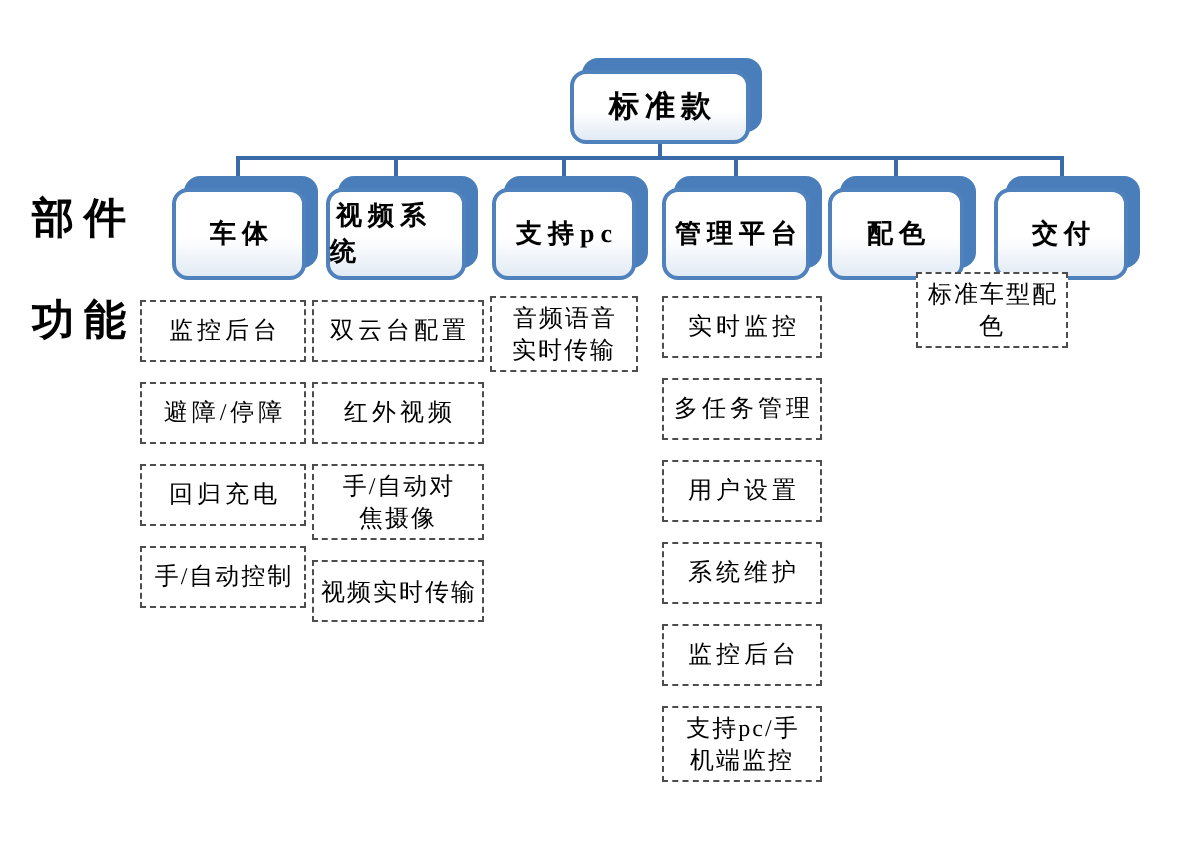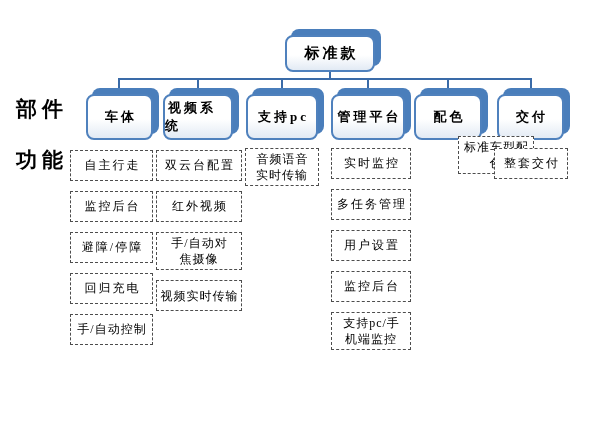--- a/index.html
+++ b/index.html
@@ -89,45 +89,42 @@
   <div class="node cat" style="left:414px;top:94px;width:68px;height:46px;">
     <div class="back"></div>
     <div class="front">配色</div>
   </div>
   <div class="node cat" style="left:497px;top:94px;width:67px;height:46px;">
     <div class="back"></div>
     <div class="front">交付</div>
   </div>
 
   <div class="fn-col" style="left:70px;top:150px;width:83px;">
-      <div class="fn-item">自主行走</div>
       <div class="fn-item">监控后台</div>
       <div class="fn-item">避障/停障</div>
       <div class="fn-item">回归充电</div>
       <div class="fn-item small">手/自动控制</div>
     </div>
   <div class="fn-col" style="left:156px;top:150px;width:86px;">
       <div class="fn-item">双云台配置</div>
       <div class="fn-item">红外视频</div>
       <div class="fn-item small">手/自动对
 焦摄像</div>
       <div class="fn-item small">视频实时传输</div>
     </div>
   <div class="fn-col" style="left:245px;top:148px;width:74px;">
       <div class="fn-item small">音频语音
 实时传输</div>
     </div>
   <div class="fn-col" style="left:331px;top:148px;width:80px;">
       <div class="fn-item">实时监控</div>
       <div class="fn-item">多任务管理</div>
       <div class="fn-item">用户设置</div>
+      <div class="fn-item">系统维护</div>
       <div class="fn-item">监控后台</div>
       <div class="fn-item small">支持pc/手
 机端监控</div>
     </div>
   <div class="fn-col" style="left:410px;top:136px;width:76px;padding-left:48px;">
       <div class="fn-item small">标准车型配色</div>
     </div>
-  <div class="fn-col" style="left:494px;top:148px;width:74px;">
-      <div class="fn-item">整套交付</div>
-    </div>
 
 </div>
 
 </body></html>

